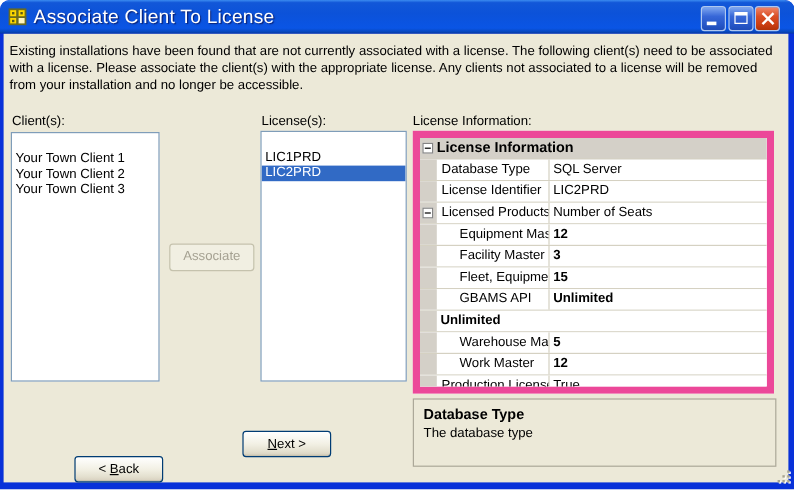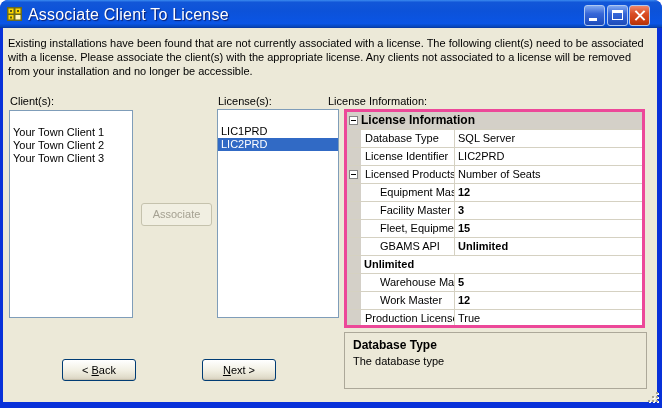--- a/index.html
+++ b/index.html
@@ -34,21 +34,21 @@
   .glyph-min { position:absolute; left:4px; bottom:4px; width:8px; height:3px; background:#fff; }
   .glyph-max { position:absolute; left:4px; top:4px; width:11px; height:10px; border:1px solid #fff; border-top:3px solid #fff; }
   .glyph-close { position:absolute; left:9px; top:3px; width:2px; height:13px; background:#fff; transform:rotate(45deg); }
   .glyph-close2 { position:absolute; left:9px; top:3px; width:2px; height:13px; background:#fff; transform:rotate(-45deg); }
   
   .intro { position:absolute; left:8px; top:36px; width:648px; line-height:14px; }
   
   .field-label { position:absolute; height:13px; }
   .lbl-clients { left:10px; top:95px; }
   .lbl-licenses { left:218px; top:95px; }
-  .lbl-info { left:328px; top:95px; }
+  .lbl-info { left:344px; top:95px; }
   
   .listbox {
     position:absolute; background:#fff; border:1px solid #7F9DB9; overflow:hidden;
     padding-top:15px;
   }
   .lb-clients { left:9px; top:110px; width:124px; height:208px; }
   .lb-licenses { left:217px; top:109px; width:122px; height:209px; }
   .list-item { height:13px; line-height:13px; padding:0 2px 0 3px; white-space:nowrap; }
   .list-item.selected { background:#316AC5; color:#fff; }
   
@@ -56,27 +56,27 @@
     position:absolute; border:1px solid #003C74; border-radius:3px;
     background:linear-gradient(180deg,#FFFFFF 0%,#F2F0E4 50%,#E3DfCE 82%,#D6CEBD 100%);
     font-family:"Liberation Sans", sans-serif; font-size:11px; color:#000;
     text-align:center; cursor:default;
     box-shadow:inset 0 -1px 0 #C8C2AE;
   }
   .btn-associate {
     left:141px; top:176px; width:71px; height:23px; line-height:21px;
     border:1px solid #C5C2AD; background:#F1EFE2; color:#A5A192; box-shadow:none;margin-top:27px;
   }
-  .btn-back { left:62px; top:359px; width:74px; height:22px; line-height:20px; }
+  .btn-back { left:62px; top:380px; width:74px; height:22px; line-height:20px; }
   .btn-next { left:202px; top:359px; width:74px; height:22px; line-height:20px; }
   .accesskey { text-decoration:underline; }
   
   .propgrid {
     position:absolute; left:344px; top:109px; width:301px; height:219px;
-    background:#fff; border:3px solid #ec4899; overflow:hidden;
+    background:#fff; border:6px solid #ec4899; overflow:hidden;
   }
   .pg-row { display:flex; height:18px; border-bottom:1px solid #D5D1C2; background:#fff; }
   .pg-strip { width:14px; flex:0 0 14px; background:#D4D0C8; position:relative; }
   .pg-row.category { background:#D4D0C8; }
   .pg-row.category .pg-name { font-weight:bold; font-size:12px; line-height:17px; border-right:none; }
   .pg-name {
     flex:0 0 94px; width:94px; line-height:17px; white-space:nowrap; overflow:hidden;
     border-right:1px solid #D5D1C2;
   }
   .pg-name.indent1 { padding-left:4px; }

